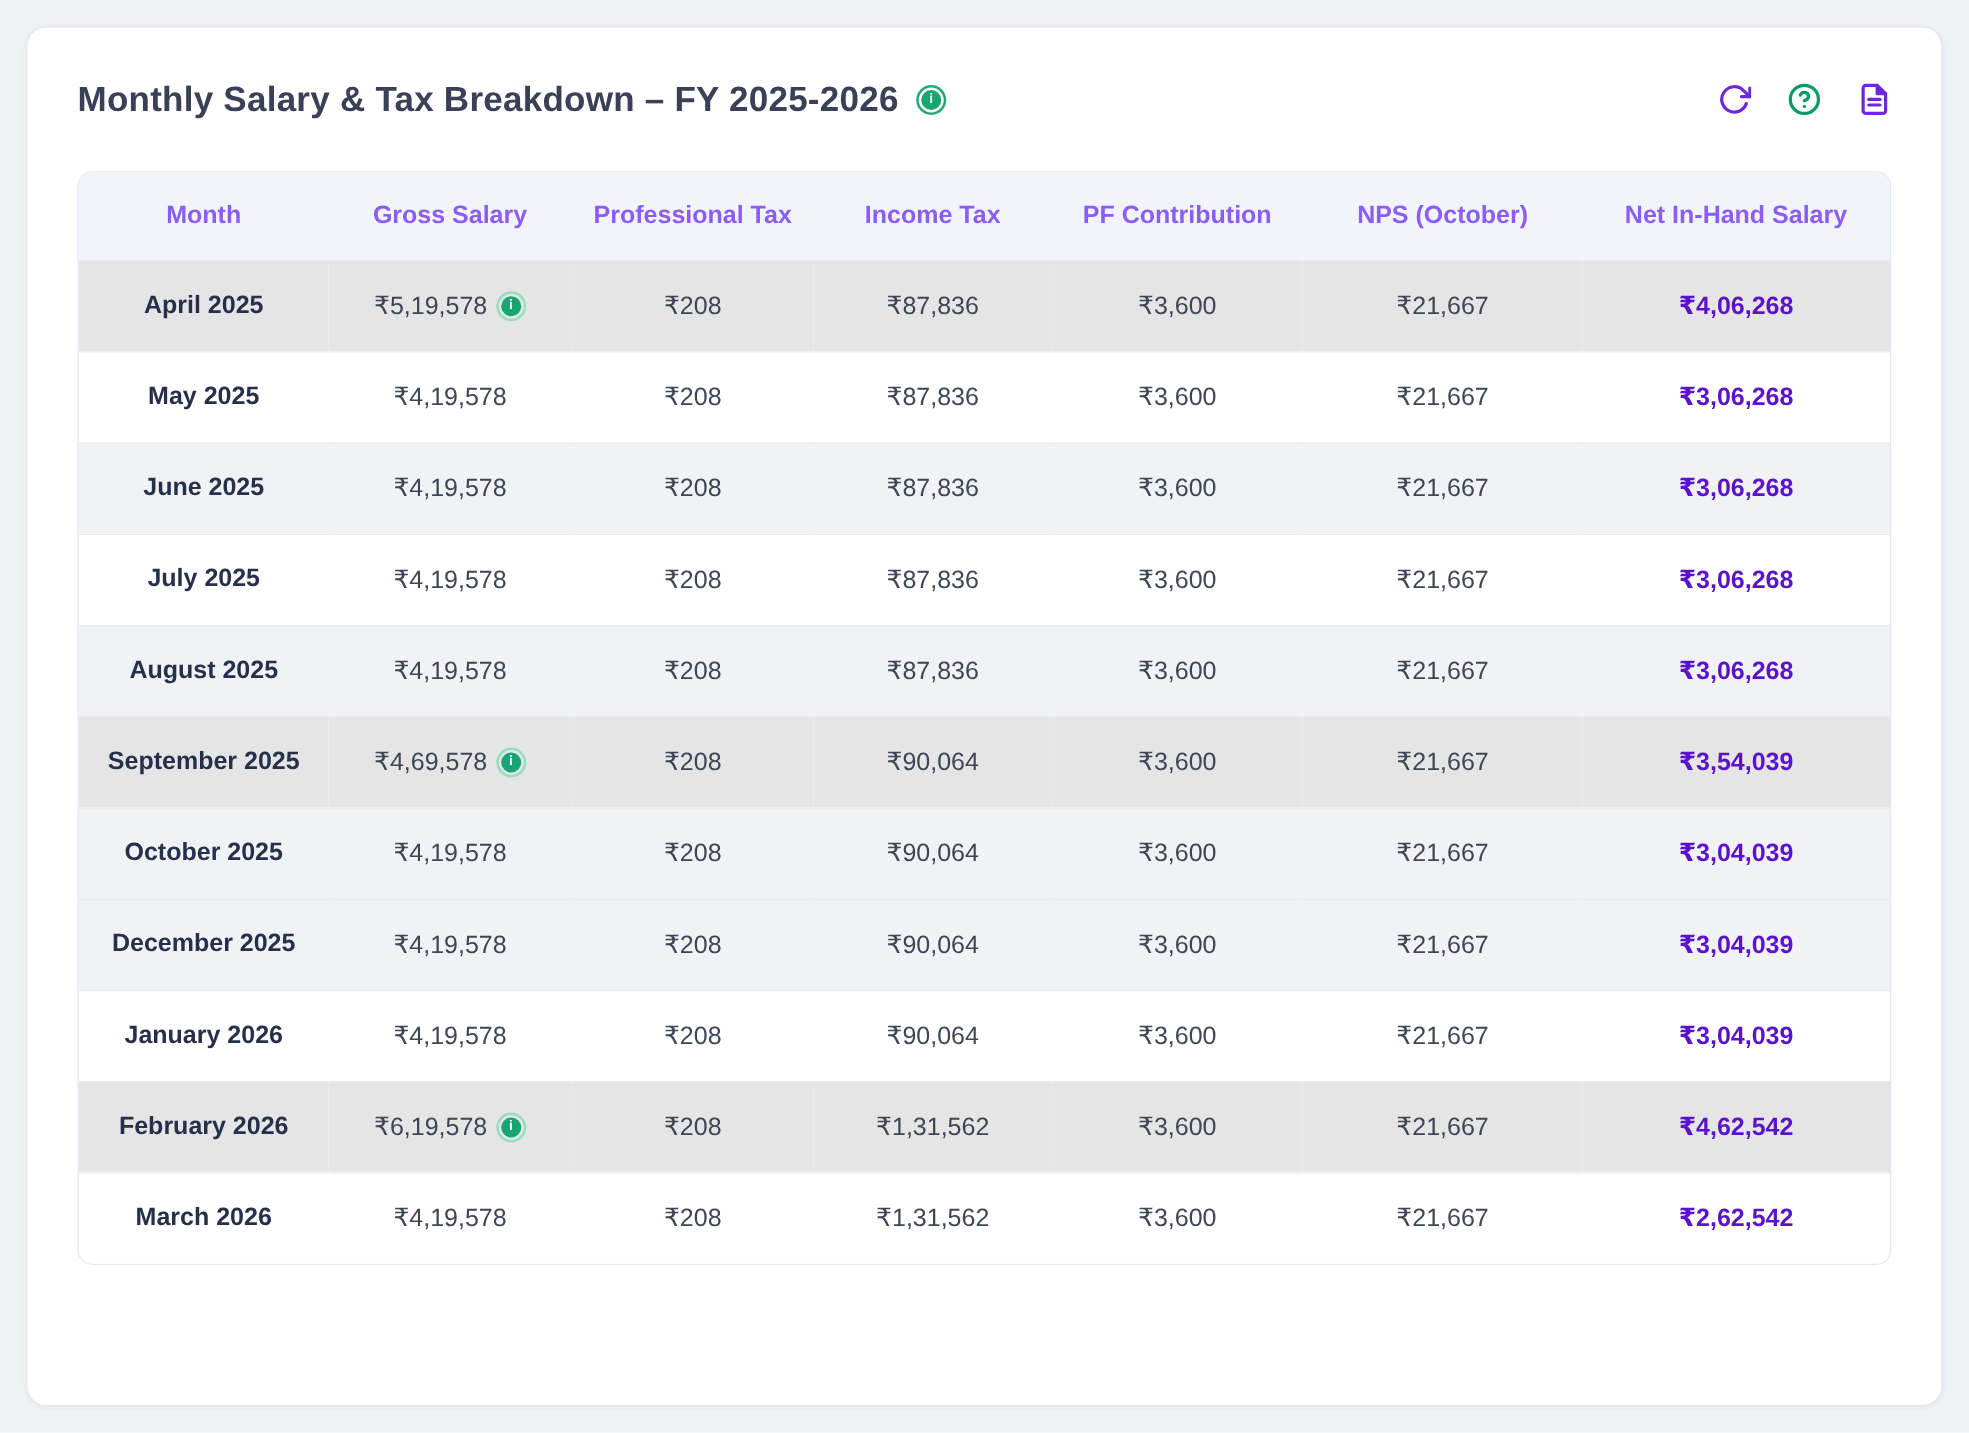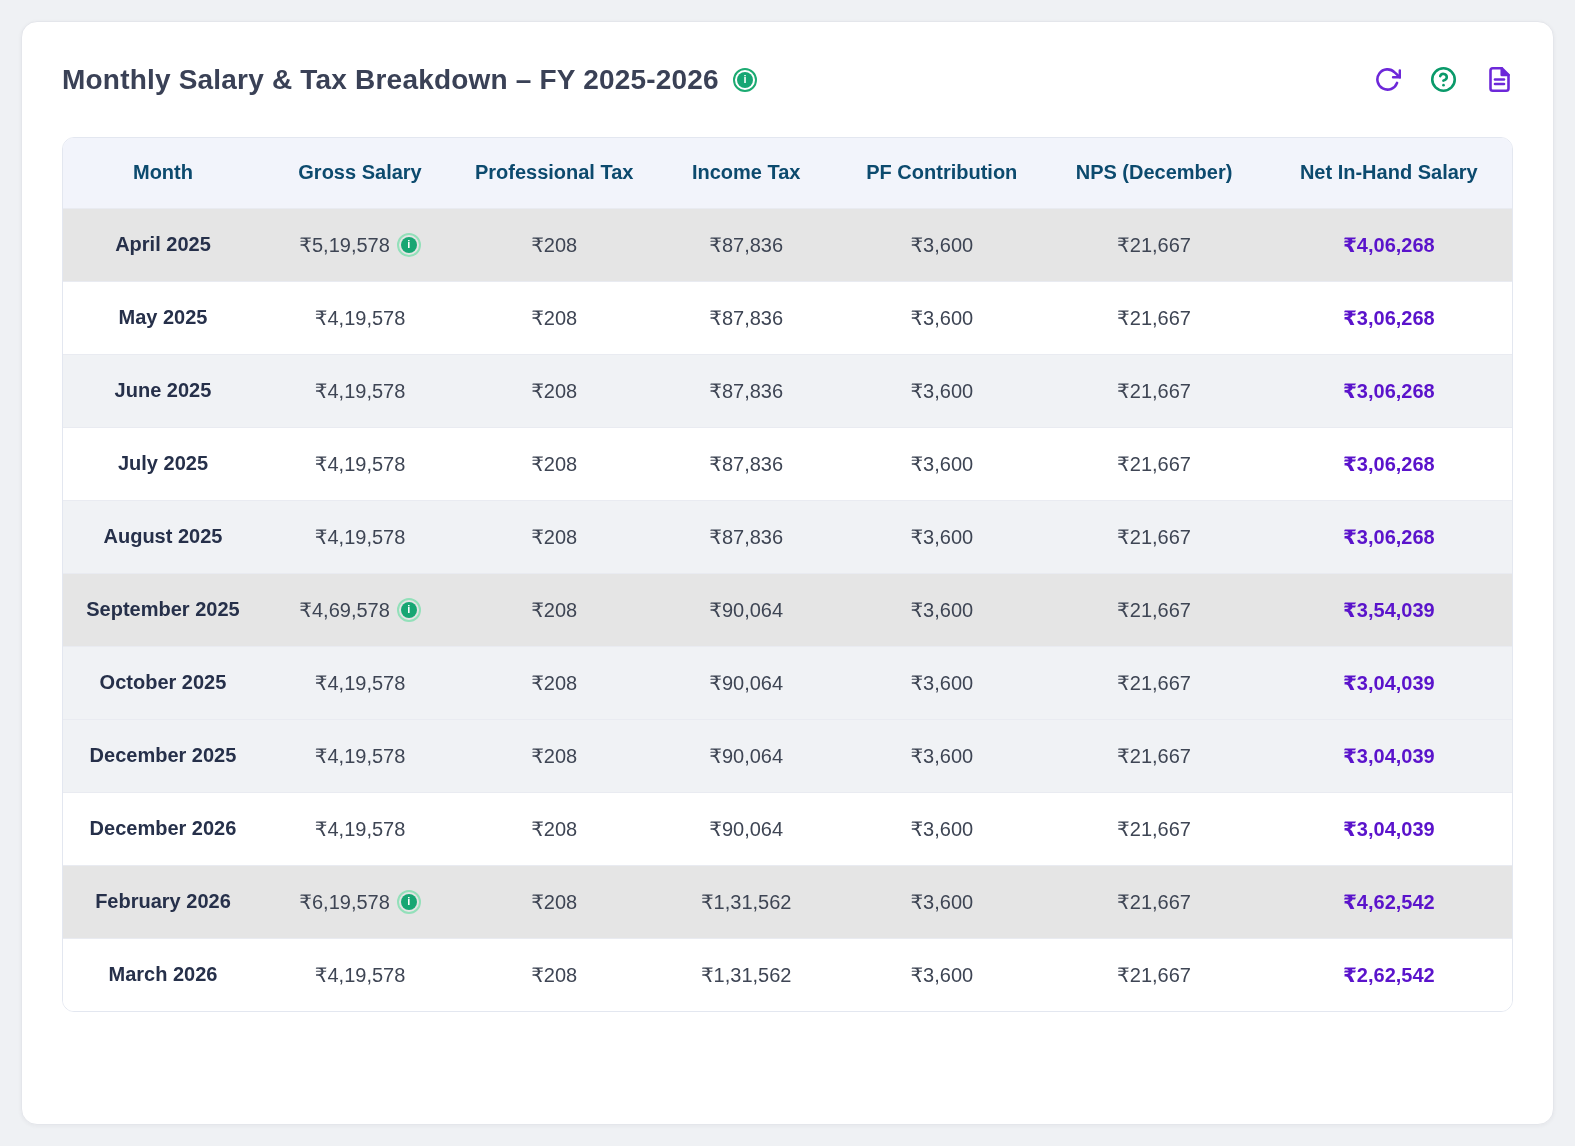--- a/index.html
+++ b/index.html
@@ -78,21 +78,21 @@
   }
   table {
     width: 100%;
     border-collapse: collapse;
     table-layout: fixed;
   }
   thead tr { height: 70px; background: #f2f4fb; }
   th {
     font-size: 20px;
     font-weight: 700;
-    color: #0c4a6e;
+    color: #8b5cf6;
     text-align: center;
     padding: 0 4px;
   }
   tbody tr { height: 73px; border-top: 1px solid #e9ebf1; }
   tbody tr.green { background: #e5e5e5; }
   tbody tr.gray  { background: #f0f2f5; padding-left: 19px; }
   tbody tr.white { background: #ffffff; }
   td {
     text-align: center;
     font-size: 20px;
@@ -157,21 +157,21 @@
           <col style="width:15.4%">
         <col style="width:17.0%">
       </colgroup>
       <thead>
         <tr id="header-row">
             <th>Month</th>
             <th>Gross Salary</th>
             <th>Professional Tax</th>
             <th>Income Tax</th>
             <th>PF Contribution</th>
-            <th>NPS (December)</th>
+            <th>NPS (October)</th>
             <th>Net In-Hand Salary</th>
           </tr>
       </thead>
       <tbody id="table-body">
           <tr class="green">
     <td class="month-cell">April 2025</td>
     <td>
       <span class="cellflex">
         <span>₹5,19,578</span>
         <span class="info-ring light">
@@ -279,21 +279,21 @@
 
       </span>
     </td>
     <td>₹208</td>
     <td>₹90,064</td>
     <td>₹3,600</td>
     <td>₹21,667</td>
     <td class="net-cell">₹3,04,039</td>
   </tr>
           <tr class="white">
-    <td class="month-cell">December 2026</td>
+    <td class="month-cell">January 2026</td>
     <td>
       <span class="cellflex">
         <span>₹4,19,578</span>
 
       </span>
     </td>
     <td>₹208</td>
     <td>₹90,064</td>
     <td>₹3,600</td>
     <td>₹21,667</td>

